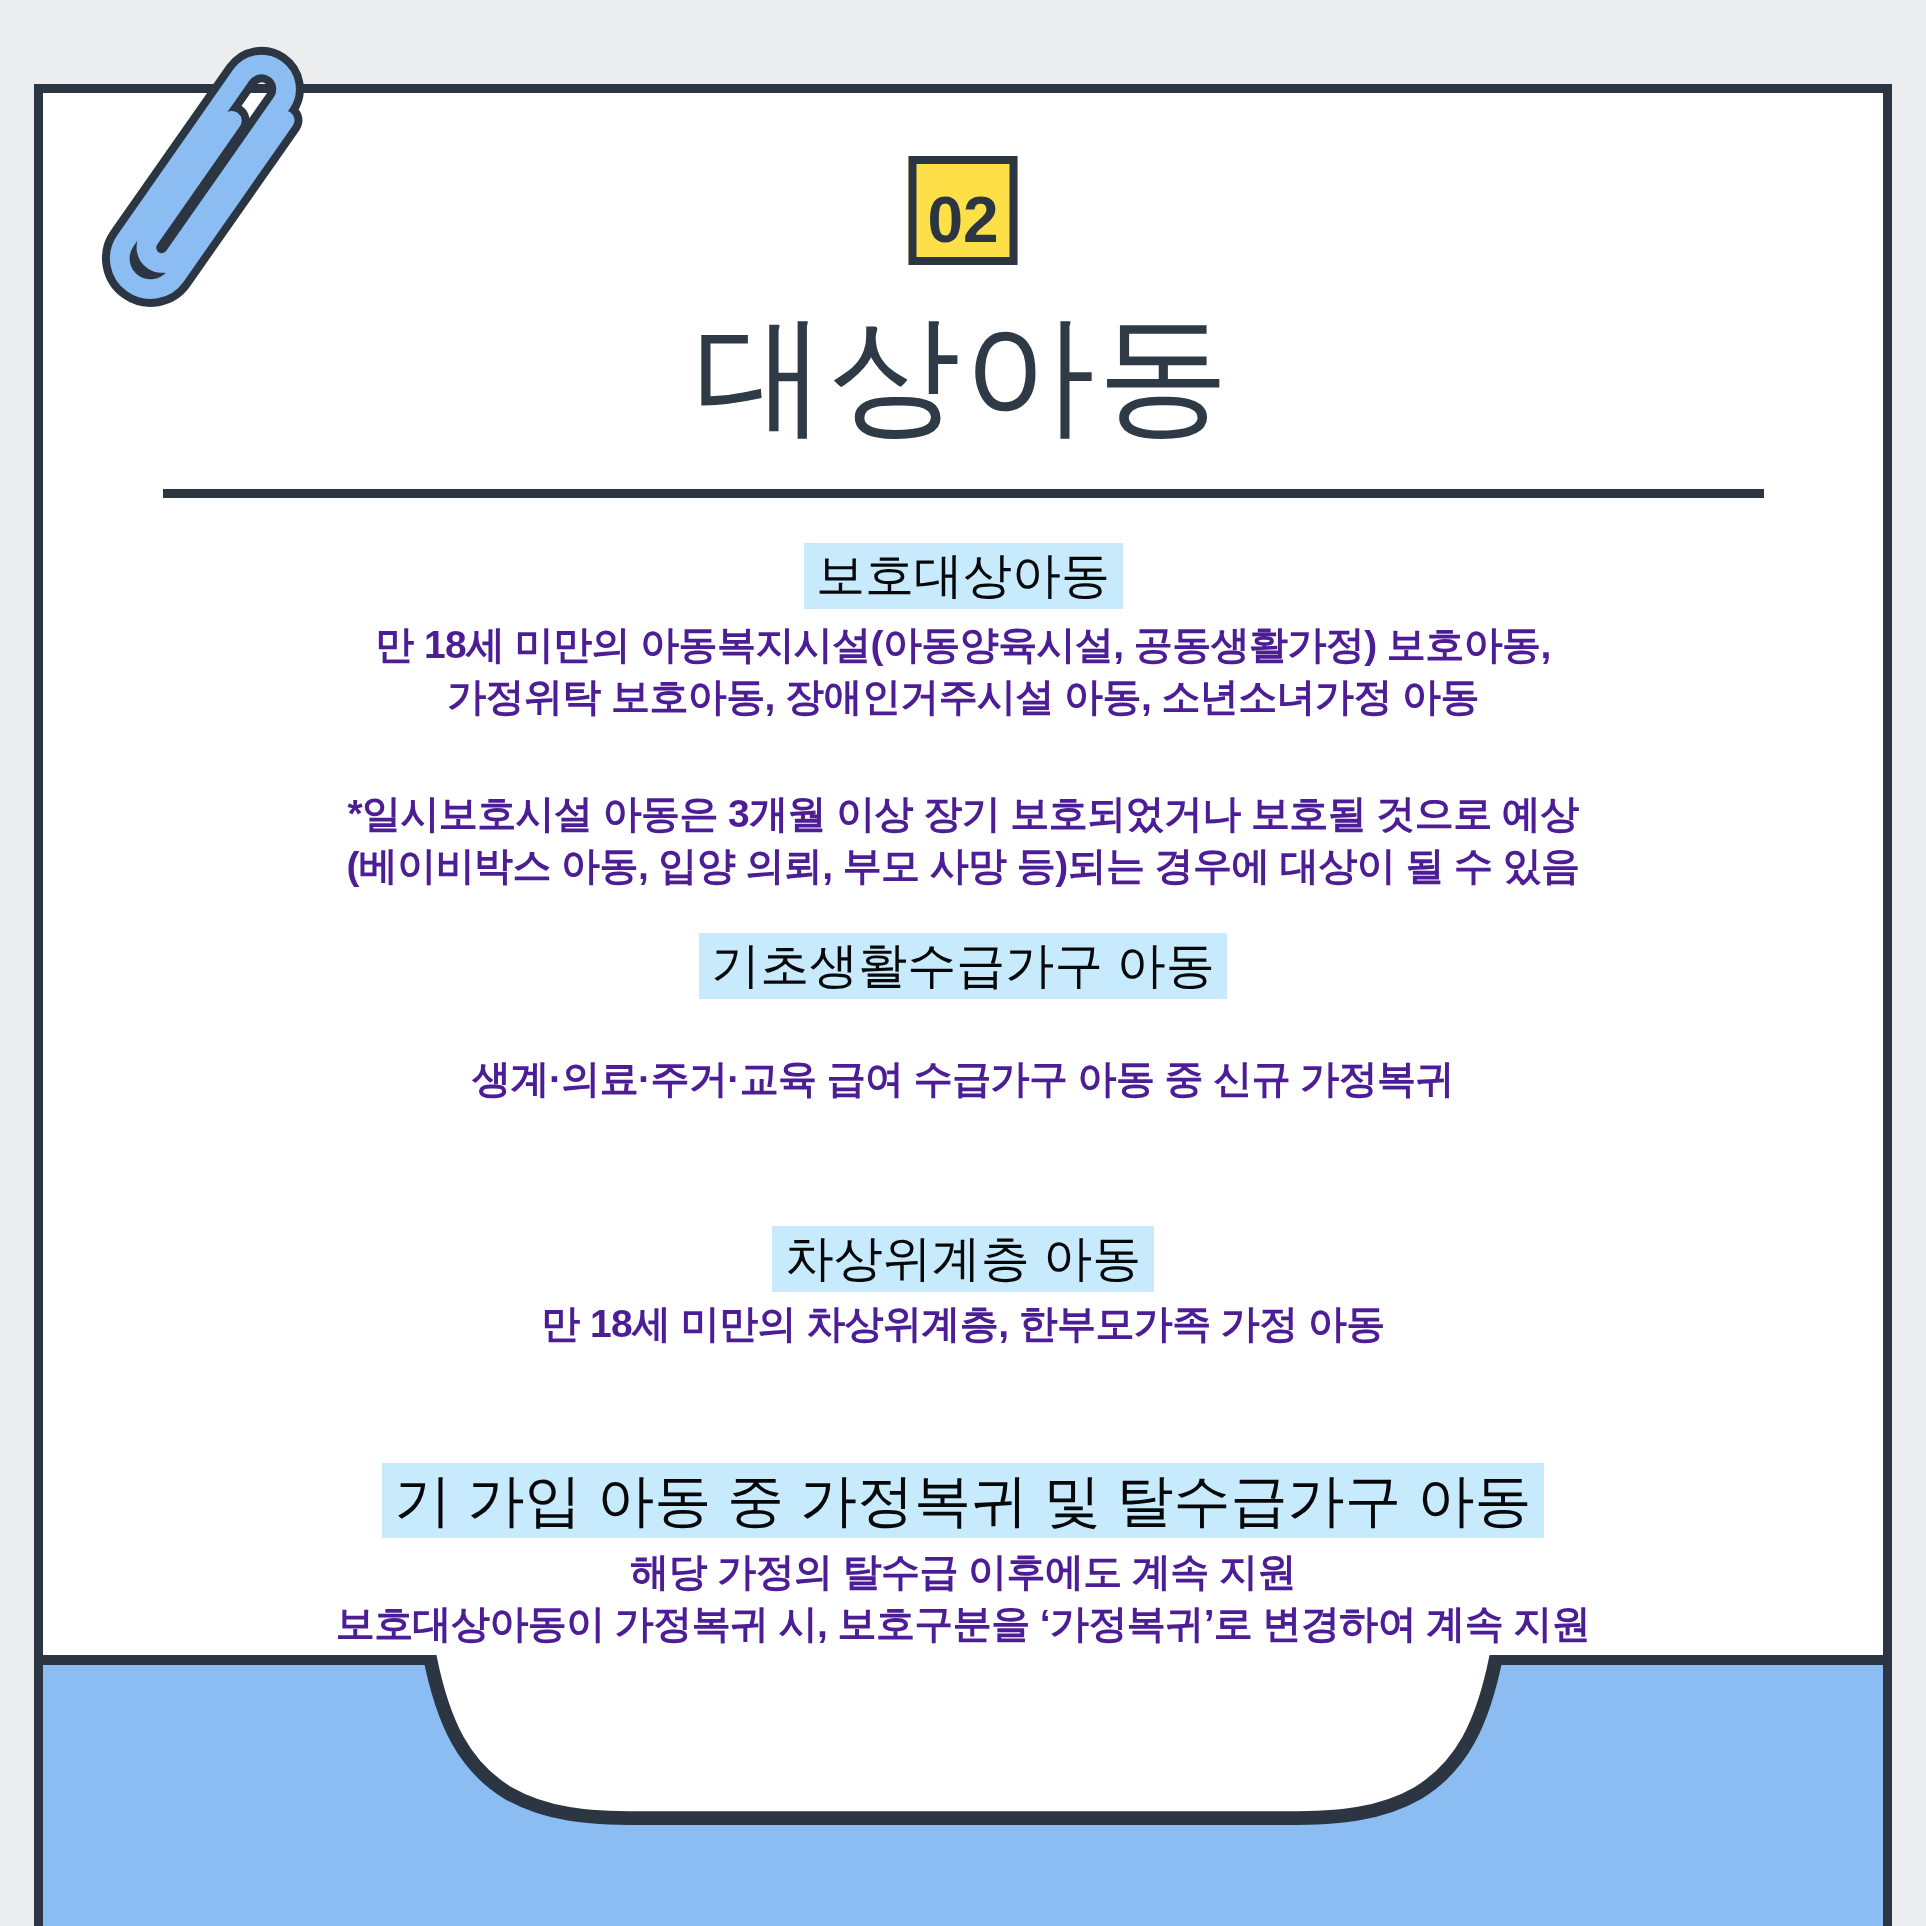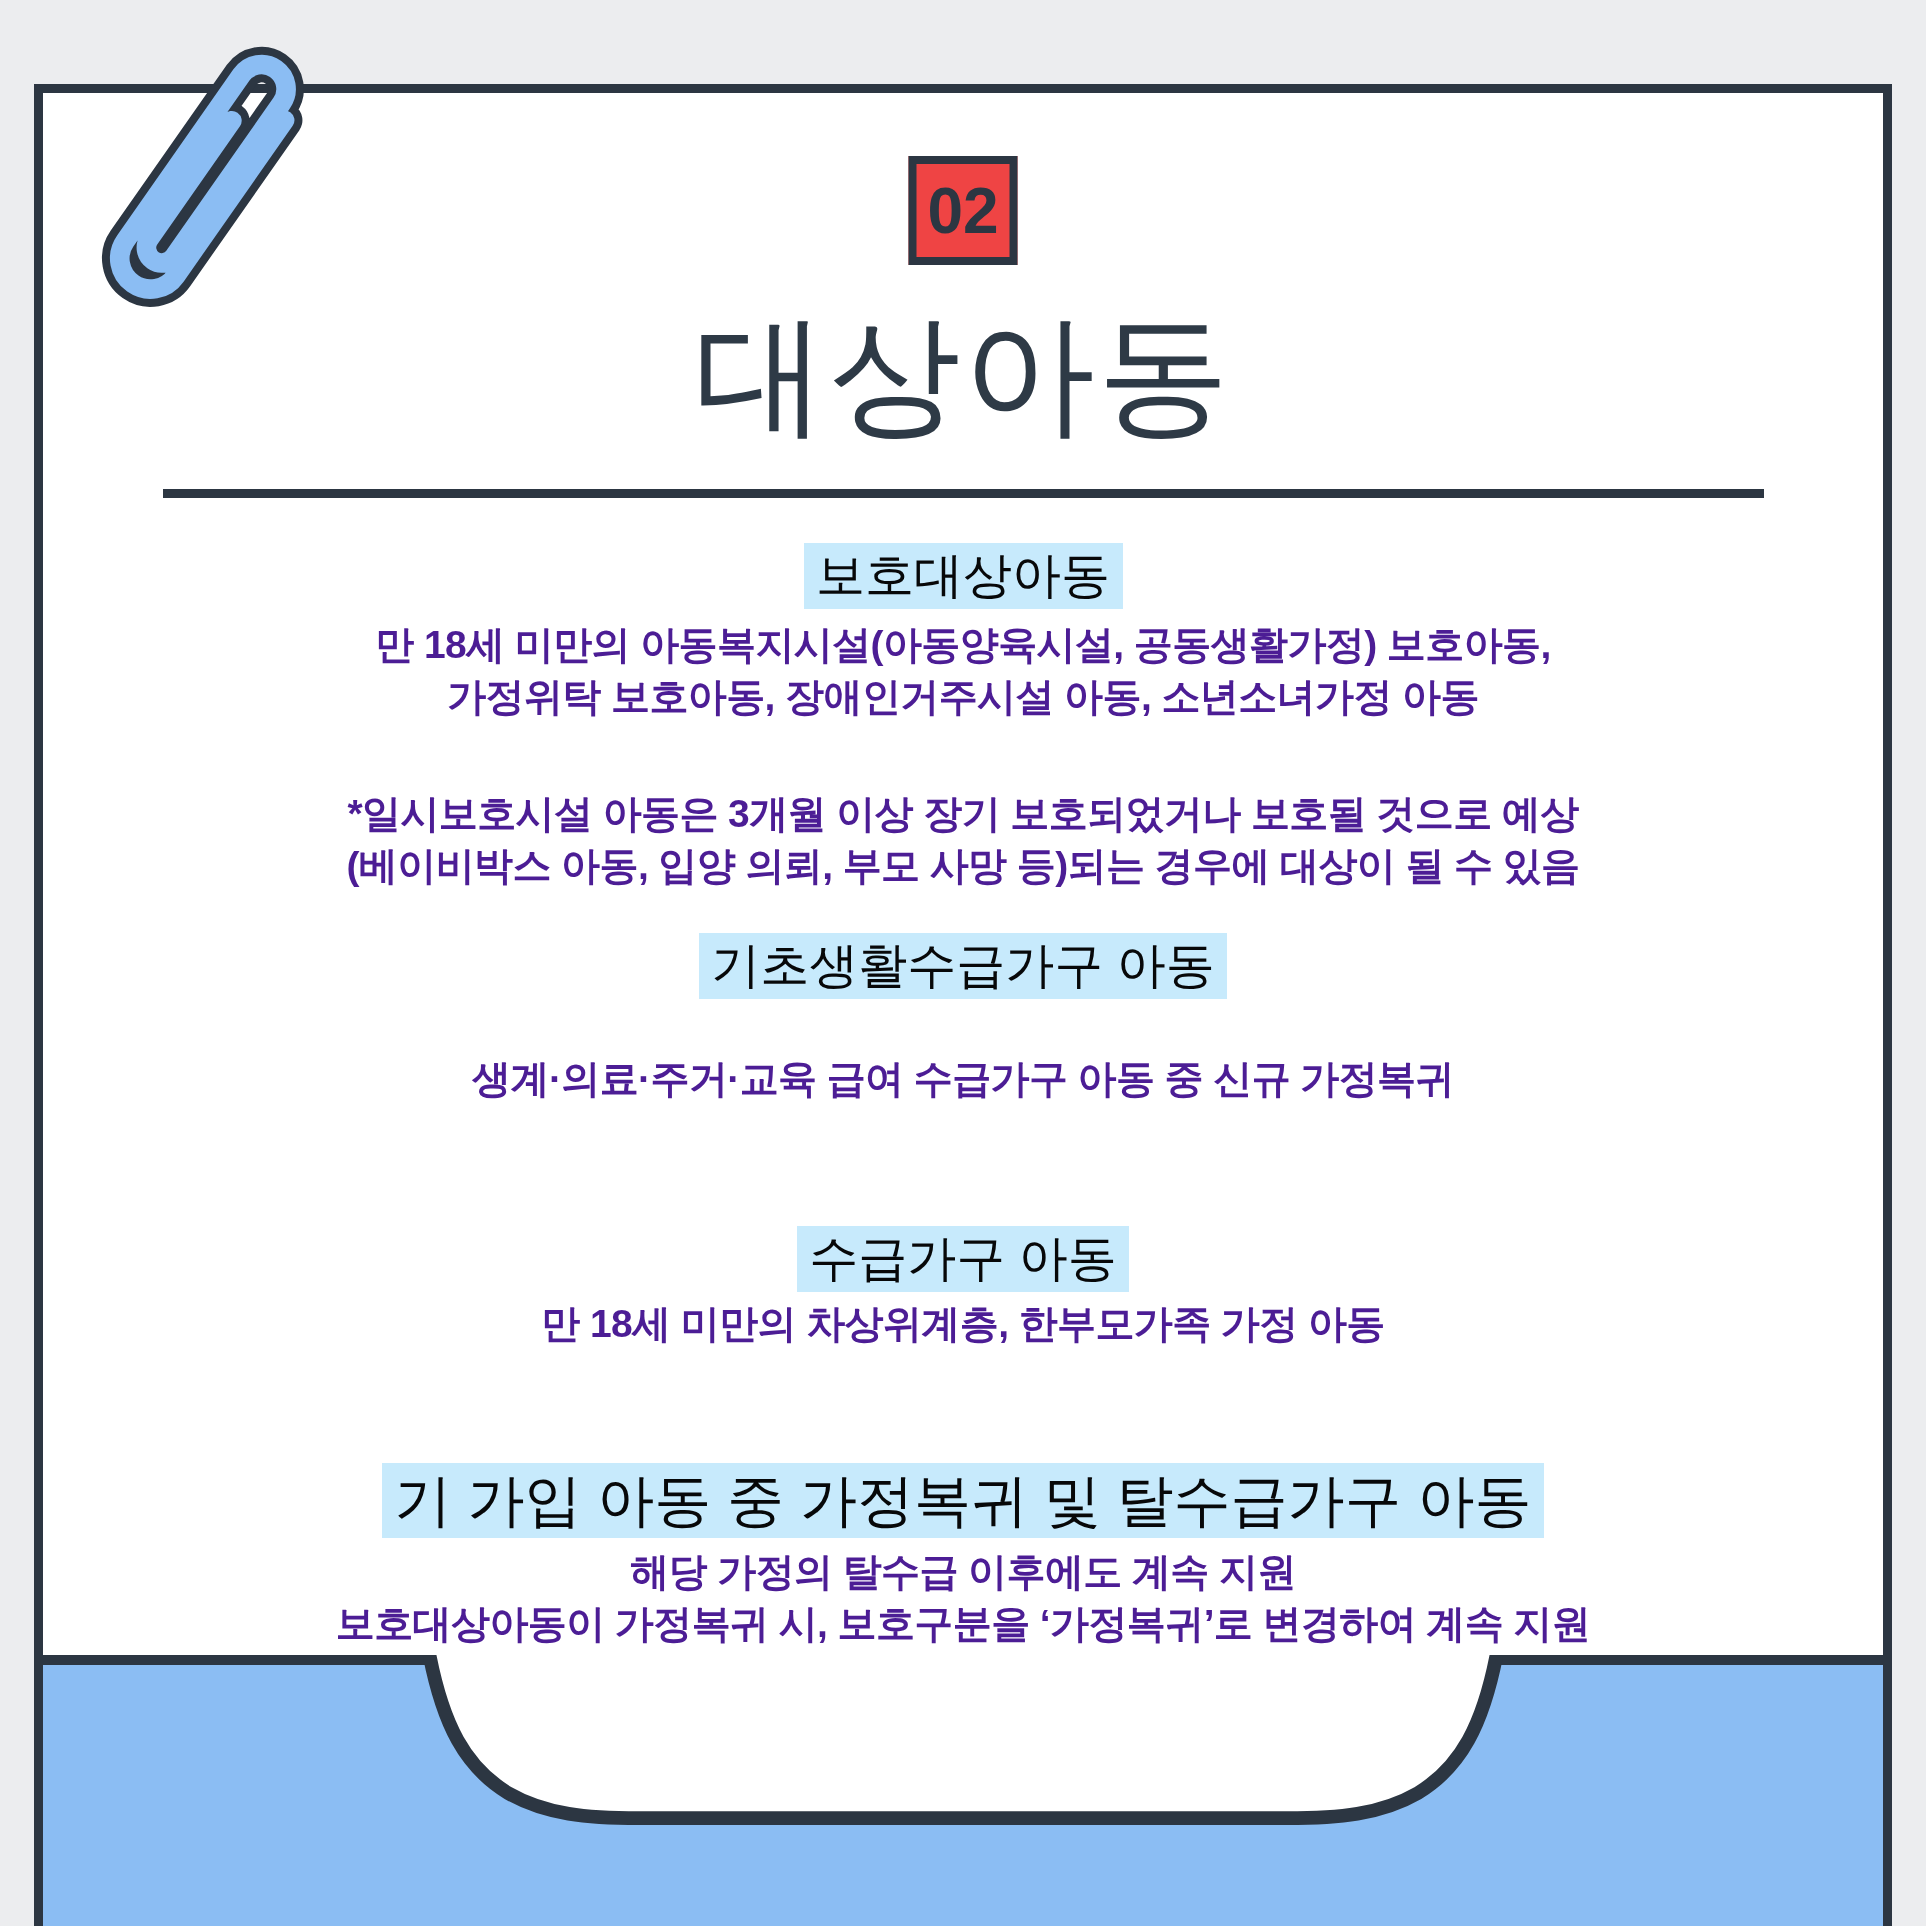--- a/index.html
+++ b/index.html
@@ -14,22 +14,22 @@
     border:9px solid #2c3642;border-bottom:none;
     box-sizing:border-box;
   }
   .paperclip{
     position:absolute;left:86px;top:16px;width:245px;height:319px;
     transform:rotate(35deg);transform-origin:50% 50%;
   }
   .badge{
     position:absolute;top:156px;left:50%;transform:translateX(-50%);
     width:109px;height:109px;box-sizing:border-box;
-    background:#ef4444;border:8px solid #2c3642;
-    display:flex;align-items:center;justify-content:center;
+    background:#fde047;border:8px solid #2c3642;
+    display:flex;align-items:flex-end;justify-content:center;
     font-size:64px;font-weight:700;color:#2c3642;
   }
   .page-title{
     position:absolute;top:300px;left:0;width:100%;
     text-align:center;font-size:132px;line-height:1.13;
     color:#2e3a46;font-weight:400;letter-spacing:2.3px;
   }
   .divider{
     position:absolute;top:489px;left:163px;width:1601px;height:9px;
     background:#2c3642;
@@ -100,21 +100,21 @@
 </div>
 
 <div class="sec pos-h2">
   <span class="sec-heading">기초생활수급가구 아동</span>
 </div>
 <div class="sec sec-body pos-b2">
   <div>생계·의료·주거·교육 급여 수급가구 아동 중 신규 가정복귀</div>
 </div>
 
 <div class="sec pos-h3">
-  <span class="sec-heading">수급가구 아동</span>
+  <span class="sec-heading">차상위계층 아동</span>
 </div>
 <div class="sec sec-body pos-b3">
   <div>만 18세 미만의 차상위계층, 한부모가족 가정 아동</div>
 </div>
 
 <div class="sec pos-h4">
   <span class="sec-heading large">기 가입 아동 중 가정복귀 및 탈수급가구 아동</span>
 </div>
 <div class="sec sec-body pos-b4">
   <div>해당 가정의 탈수급 이후에도 계속 지원</div>

